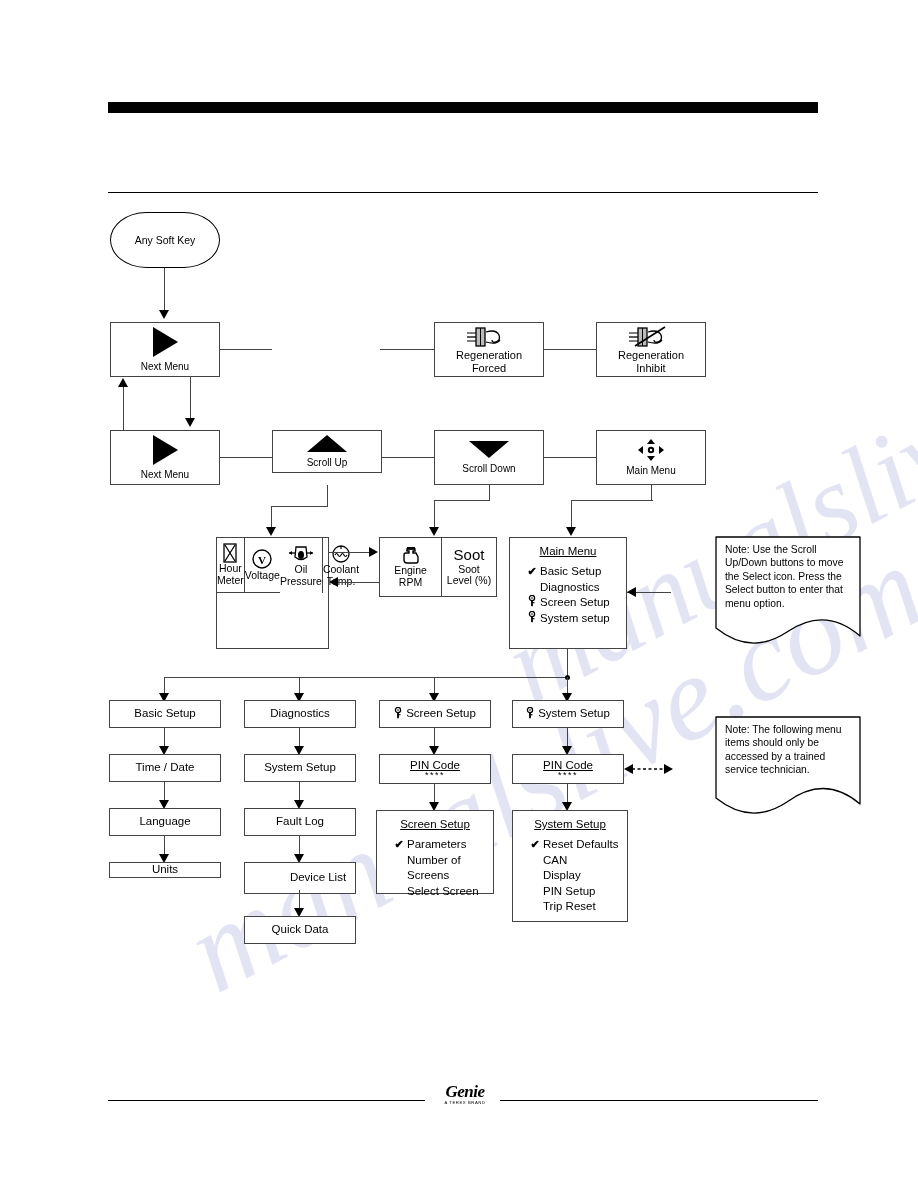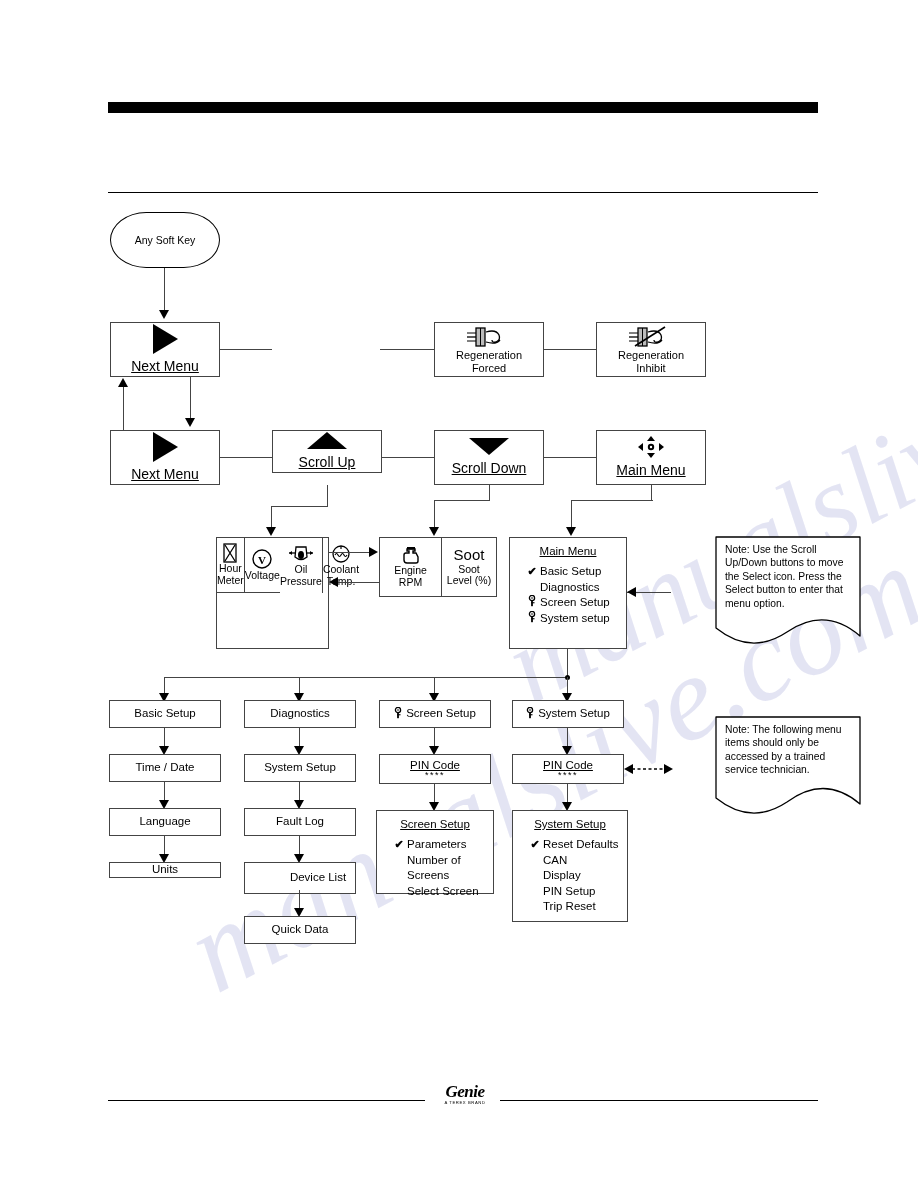--- a/index.html
+++ b/index.html
@@ -44,21 +44,21 @@
   .dot{position:absolute;width:5px;height:5px;border-radius:50%;background:#000;}
 
   
   .tri-r{width:0;height:0;border-top:15px solid transparent;border-bottom:15px solid transparent;
          border-left:25px solid #000;margin-bottom:4px;}
   .tri-u{width:0;height:0;border-left:20px solid transparent;border-right:20px solid transparent;
          border-bottom:17px solid #000;margin-bottom:5px;}
   .tri-d{width:0;height:0;border-left:20px solid transparent;border-right:20px solid transparent;
          border-top:17px solid #000;margin-bottom:5px;}
 
-  .node .cap{font-size:14px;text-decoration:underline;}
+  .node .cap{font-size:10px;}
   .node .cap2{font-size:11px;line-height:1.1;}
 
   
   .cluster{position:absolute;box-sizing:border-box;border:1.4px solid #444;background:#fff;
            display:grid;grid-template-columns:1fr 1fr 1fr 1fr;grid-template-rows:1fr 1fr;}
   .cell{box-sizing:border-box;display:flex;flex-direction:column;align-items:center;
         justify-content:center;font-size:10.5px;line-height:1.12;padding:2px 0;}
   .cell.bR{border-right:1.4px solid #444;}
   .cell.bB{border-bottom:1.4px solid #444;}
 

